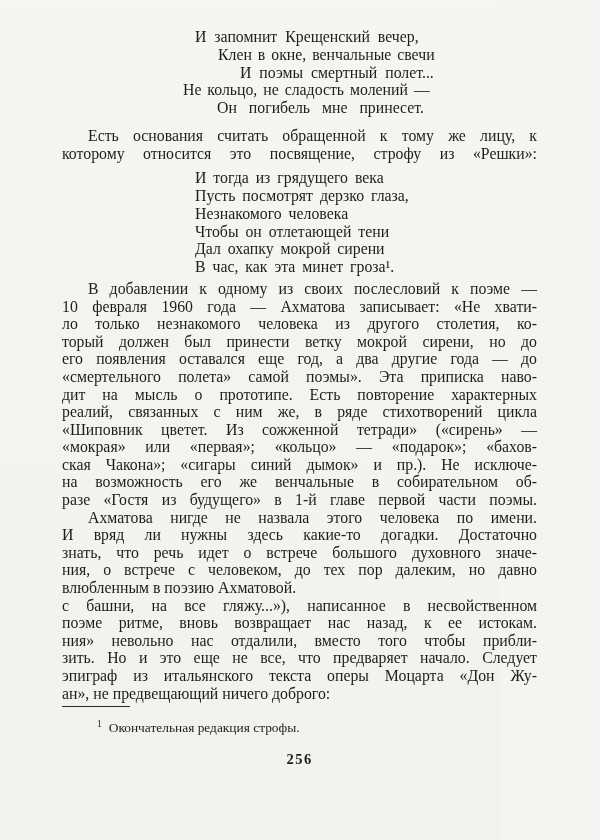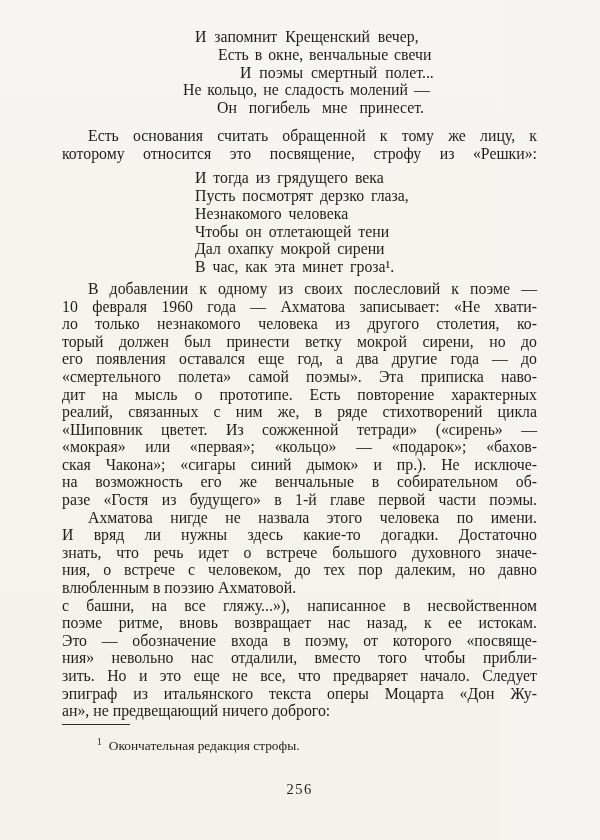--- a/index.html
+++ b/index.html
@@ -60,35 +60,36 @@
     margin-top: 9px;
     font-size: 13.4px;
     line-height: 16px;
     padding-left: 35px;
   }
   .footnote sup {
     font-size: 9.5px;
     margin-right: 7px;
   }
   .page-number {
-    margin-top: 27px;
+    margin-top: 14px;
     text-align: center;
     font-size: 14.5px;
     letter-spacing: 1.5px;
+    font-weight: bold;
   }
 </style>
 </head>
 <body style="background-color: rgb(245, 244, 240);">
 
 <div class="page" style="color: rgb(30, 29, 27);">
   <div class="column">
 
     <div class="poem poem1">
         <div class="line first">И запомнит Крещенский вечер,</div>
-        <div class="line">Есть в окне, венчальные свечи</div>
+        <div class="line">Клен в окне, венчальные свечи</div>
         <div class="line">И поэмы смертный полет...</div>
         <div class="line">Не кольцо, не сладость молений —</div>
         <div class="line last">Он погибель мне принесет.</div>
       </div>
 
     <div class="para para1 flush-last">
         <div class="line first">Есть основания считать обращенной к тому же лицу, к</div>
         <div class="line last">которому относится это посвящение, строфу из «Решки»:</div>
       </div>
 
@@ -121,21 +122,20 @@
         <div class="line first">Ахматова нигде не назвала этого человека по имени.</div>
         <div class="line">И вряд ли нужны здесь какие-то догадки. Достаточно</div>
         <div class="line">знать, что речь идет о встрече большого духовного значе-</div>
         <div class="line">ния, о встрече с человеком, до тех пор далеким, но давно</div>
         <div class="line last">влюбленным в поэзию Ахматовой.</div>
       </div>
 
     <div class="para para4">
         <div class="line">с башни, на все гляжу...»), написанное в несвойственном</div>
         <div class="line">поэме ритме, вновь возвращает нас назад, к ее истокам.</div>
-        <div class="line">Это — обозначение входа в поэму, от которого «посвяще-</div>
         <div class="line">ния» невольно нас отдалили, вместо того чтобы прибли-</div>
         <div class="line">зить. Но и это еще не все, что предваряет начало. Следует</div>
         <div class="line">эпиграф из итальянского текста оперы Моцарта «Дон Жу-</div>
         <div class="line last">ан», не предвещающий ничего доброго:</div>
       </div>
 
     <div class="footnote-rule"></div>
 
     <div class="footnote">
       <sup>1</sup><span>Окончательная редакция строфы.</span>

